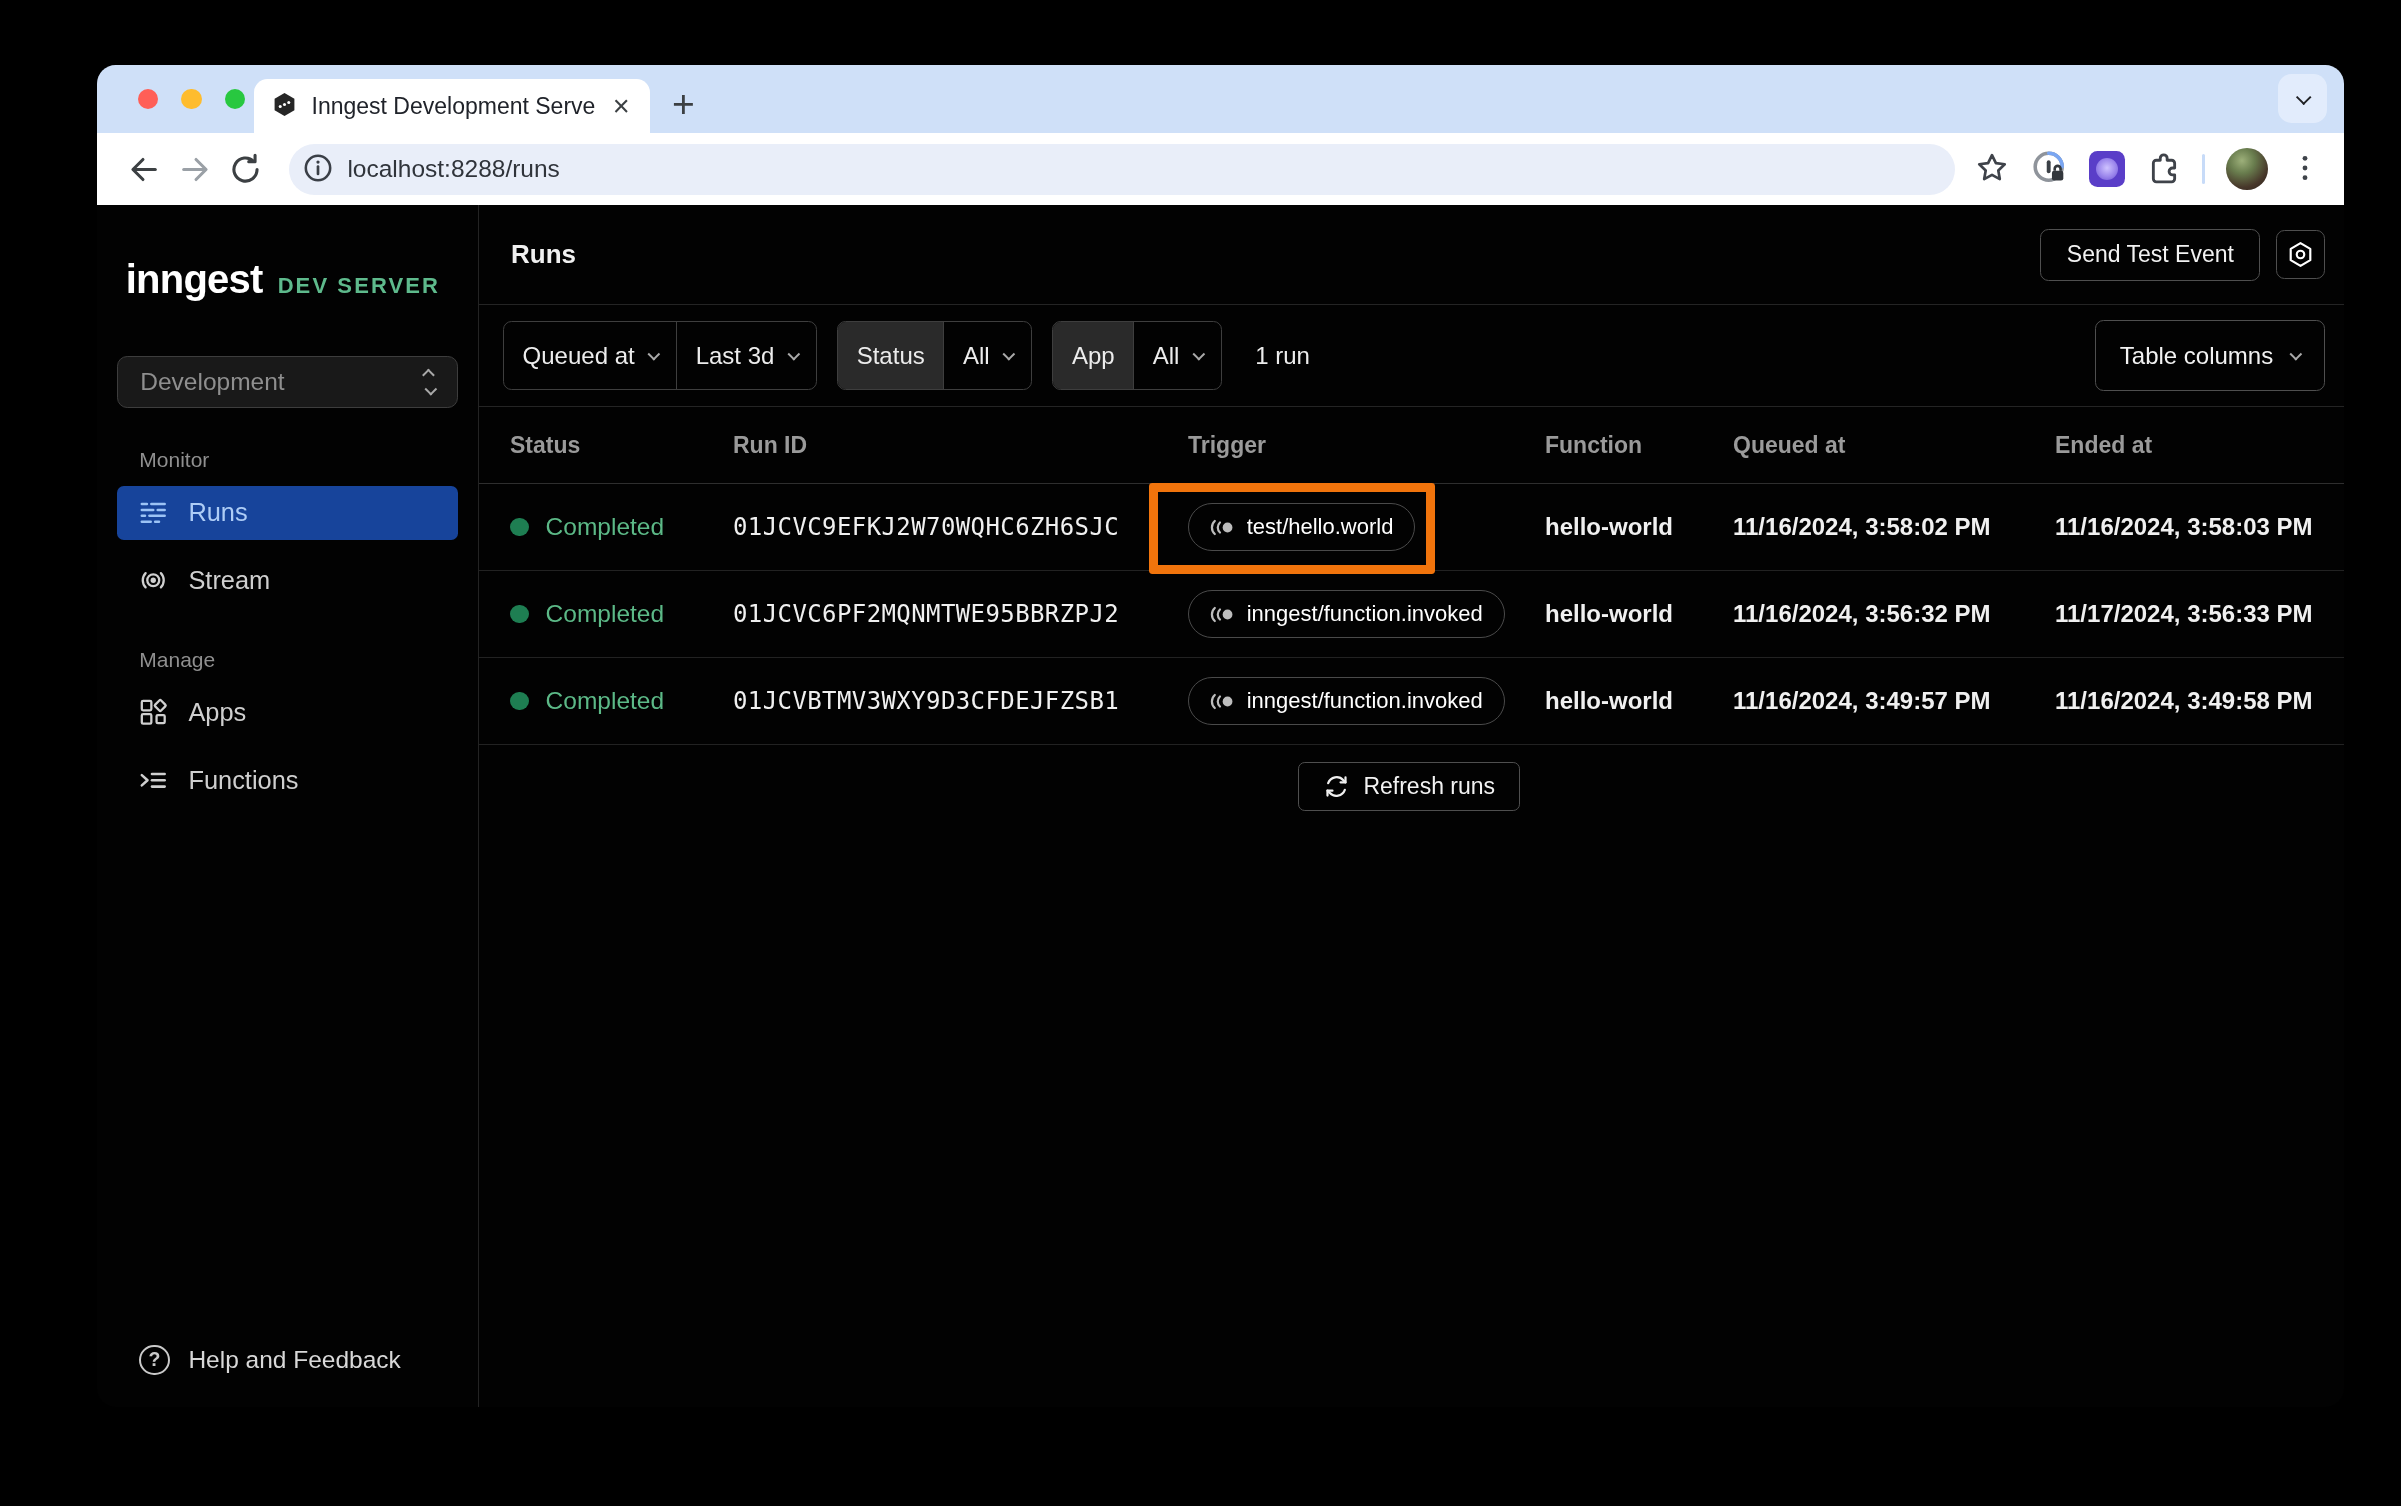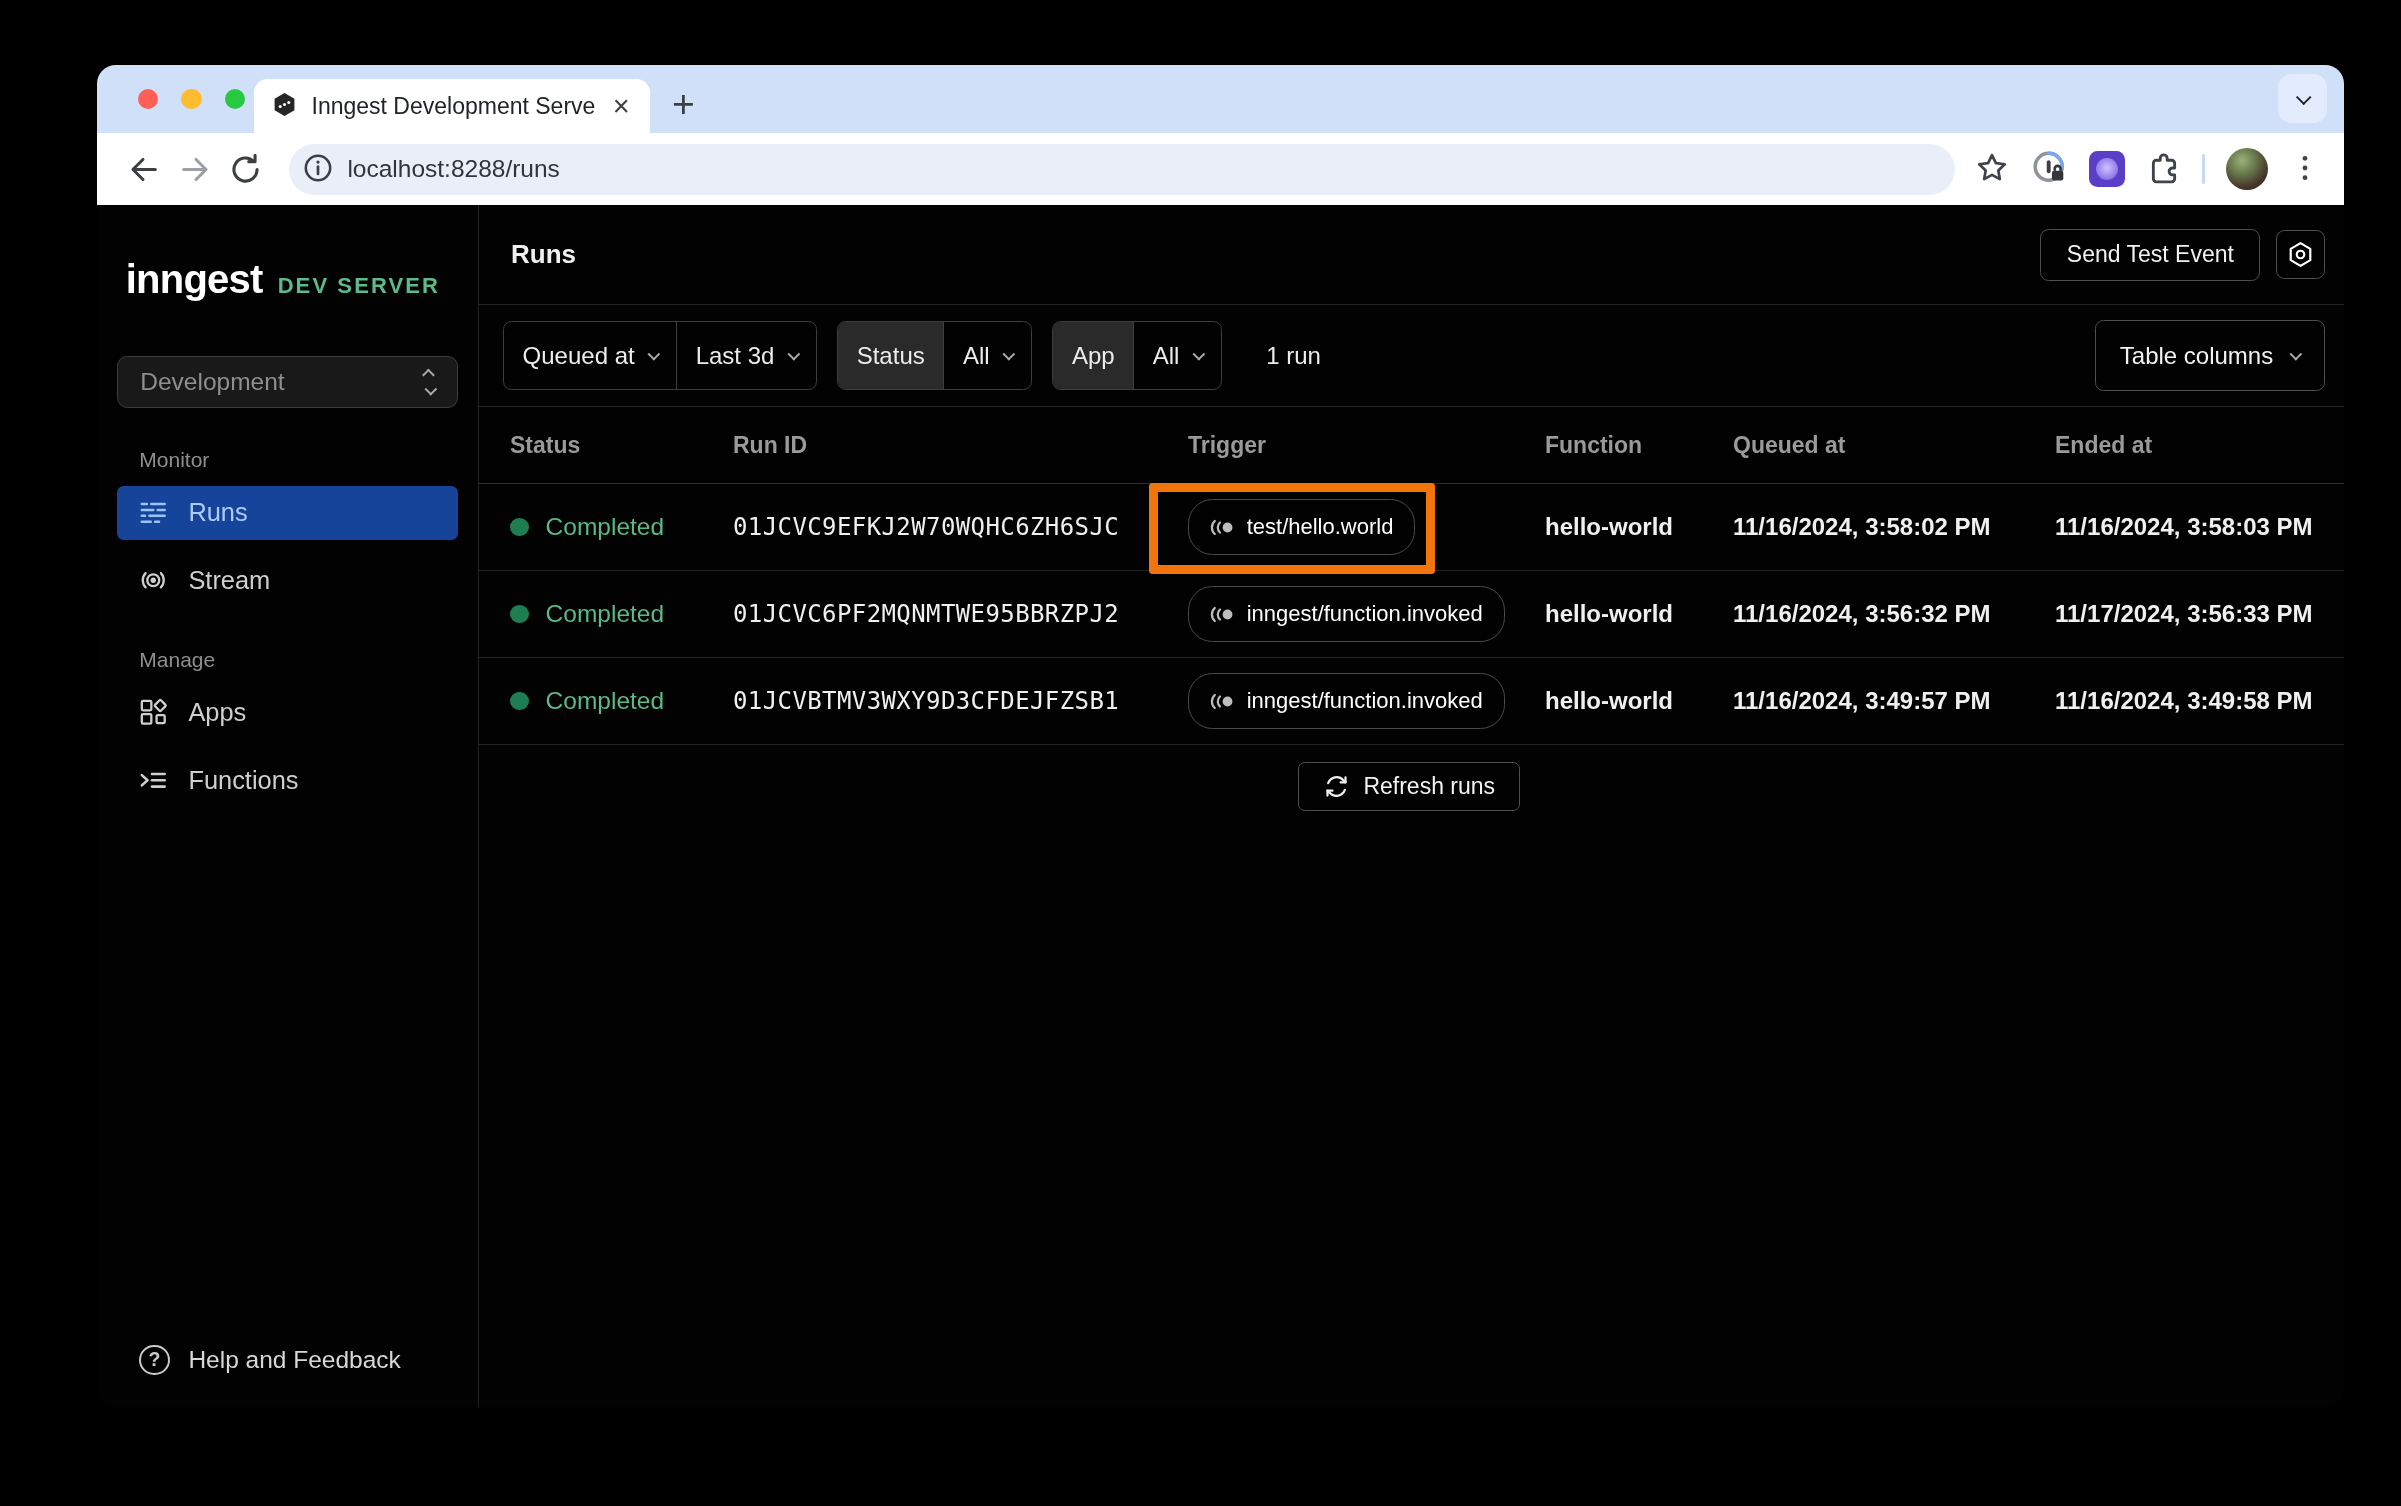--- a/index.html
+++ b/index.html
@@ -66,32 +66,32 @@
          display:flex; align-items:center; justify-content:center; }
   .btn-send { height:52px; padding:0 25.4px; font-size:23px; font-weight:500; }
   .btn-gear { width:49px; height:49px; }
 
   .filter-bar { height:102px; border-bottom:0.8px solid #242424; display:flex; align-items:center;
                 padding-left:24px; gap:20.3px; }
   .pill { display:flex; align-items:stretch; border:1.7px solid #3e3e3e; border-radius:8.5px; overflow:hidden; height:69px; }
   .pill .seg { display:flex; align-items:center; gap:13.5px; padding:0 18.6px; font-size:24px; color:#ececec; }
   .pill .seg + .seg { border-left:1.7px solid #3e3e3e; }
   .pill .seg.shaded { background:#2a2a2a; }
-  .run-count { font-size:24px; color:#ececec; font-weight:500; margin-left:24px; }
+  .run-count { font-size:24px; color:#ececec; font-weight:500; margin-left:13px; }
   .spacer { flex:1; }
   .btn-columns { height:71px; padding:0 24px; gap:17px; font-size:24px; margin-right:19.5px; font-weight:500; }
 
   .grid-row { display:grid; grid-template-columns:223px 455px 357px 188px 322px 1fr; padding-left:31px; align-items:center; }
   .table-header { height:77px; border-bottom:0.8px solid #2e2e2e; color:#9a9a9a; font-size:23px; font-weight:600; }
   .t-row { height:87px; border-bottom:0.8px solid #222; }
   .status-cell { display:flex; align-items:center; gap:17px; }
   .dot { width:18.6px; height:18.6px; border-radius:50%; background:#1E7E52; }
   .status-text { font-size:24.5px; font-weight:500; color:#5CB987; }
   .runid { font-family:"DejaVu Sans Mono", monospace; font-size:24px; color:#f0f0f0; letter-spacing:0.4px; }
-  .badge { display:inline-flex; align-items:center; gap:12.7px; height:56px; border:1.7px solid #4a4a4a;
+  .badge { display:inline-flex; align-items:center; gap:12.7px; height:48px; border:1.7px solid #4a4a4a;
            border-radius:24.5px; padding:0 21px; }
   .badge .txt { font-size:22px; font-weight:500; color:#fff; white-space:nowrap; }
   .cell-strong { font-size:24px; font-weight:600; color:#f0f0f0; }
 
   .orange-box { position:absolute; left:670px; top:278px; width:286px; height:91px;
                 border:9.3px solid #F1740C; border-radius:3.4px; pointer-events:none; }
 
   .refresh-wrap { position:absolute; left:0; right:5px; top:557px; display:flex; justify-content:center; }
   .btn-refresh { height:49px; padding:0 24px; gap:13.5px; font-size:23px; border-radius:6.8px; font-weight:500; }
 

